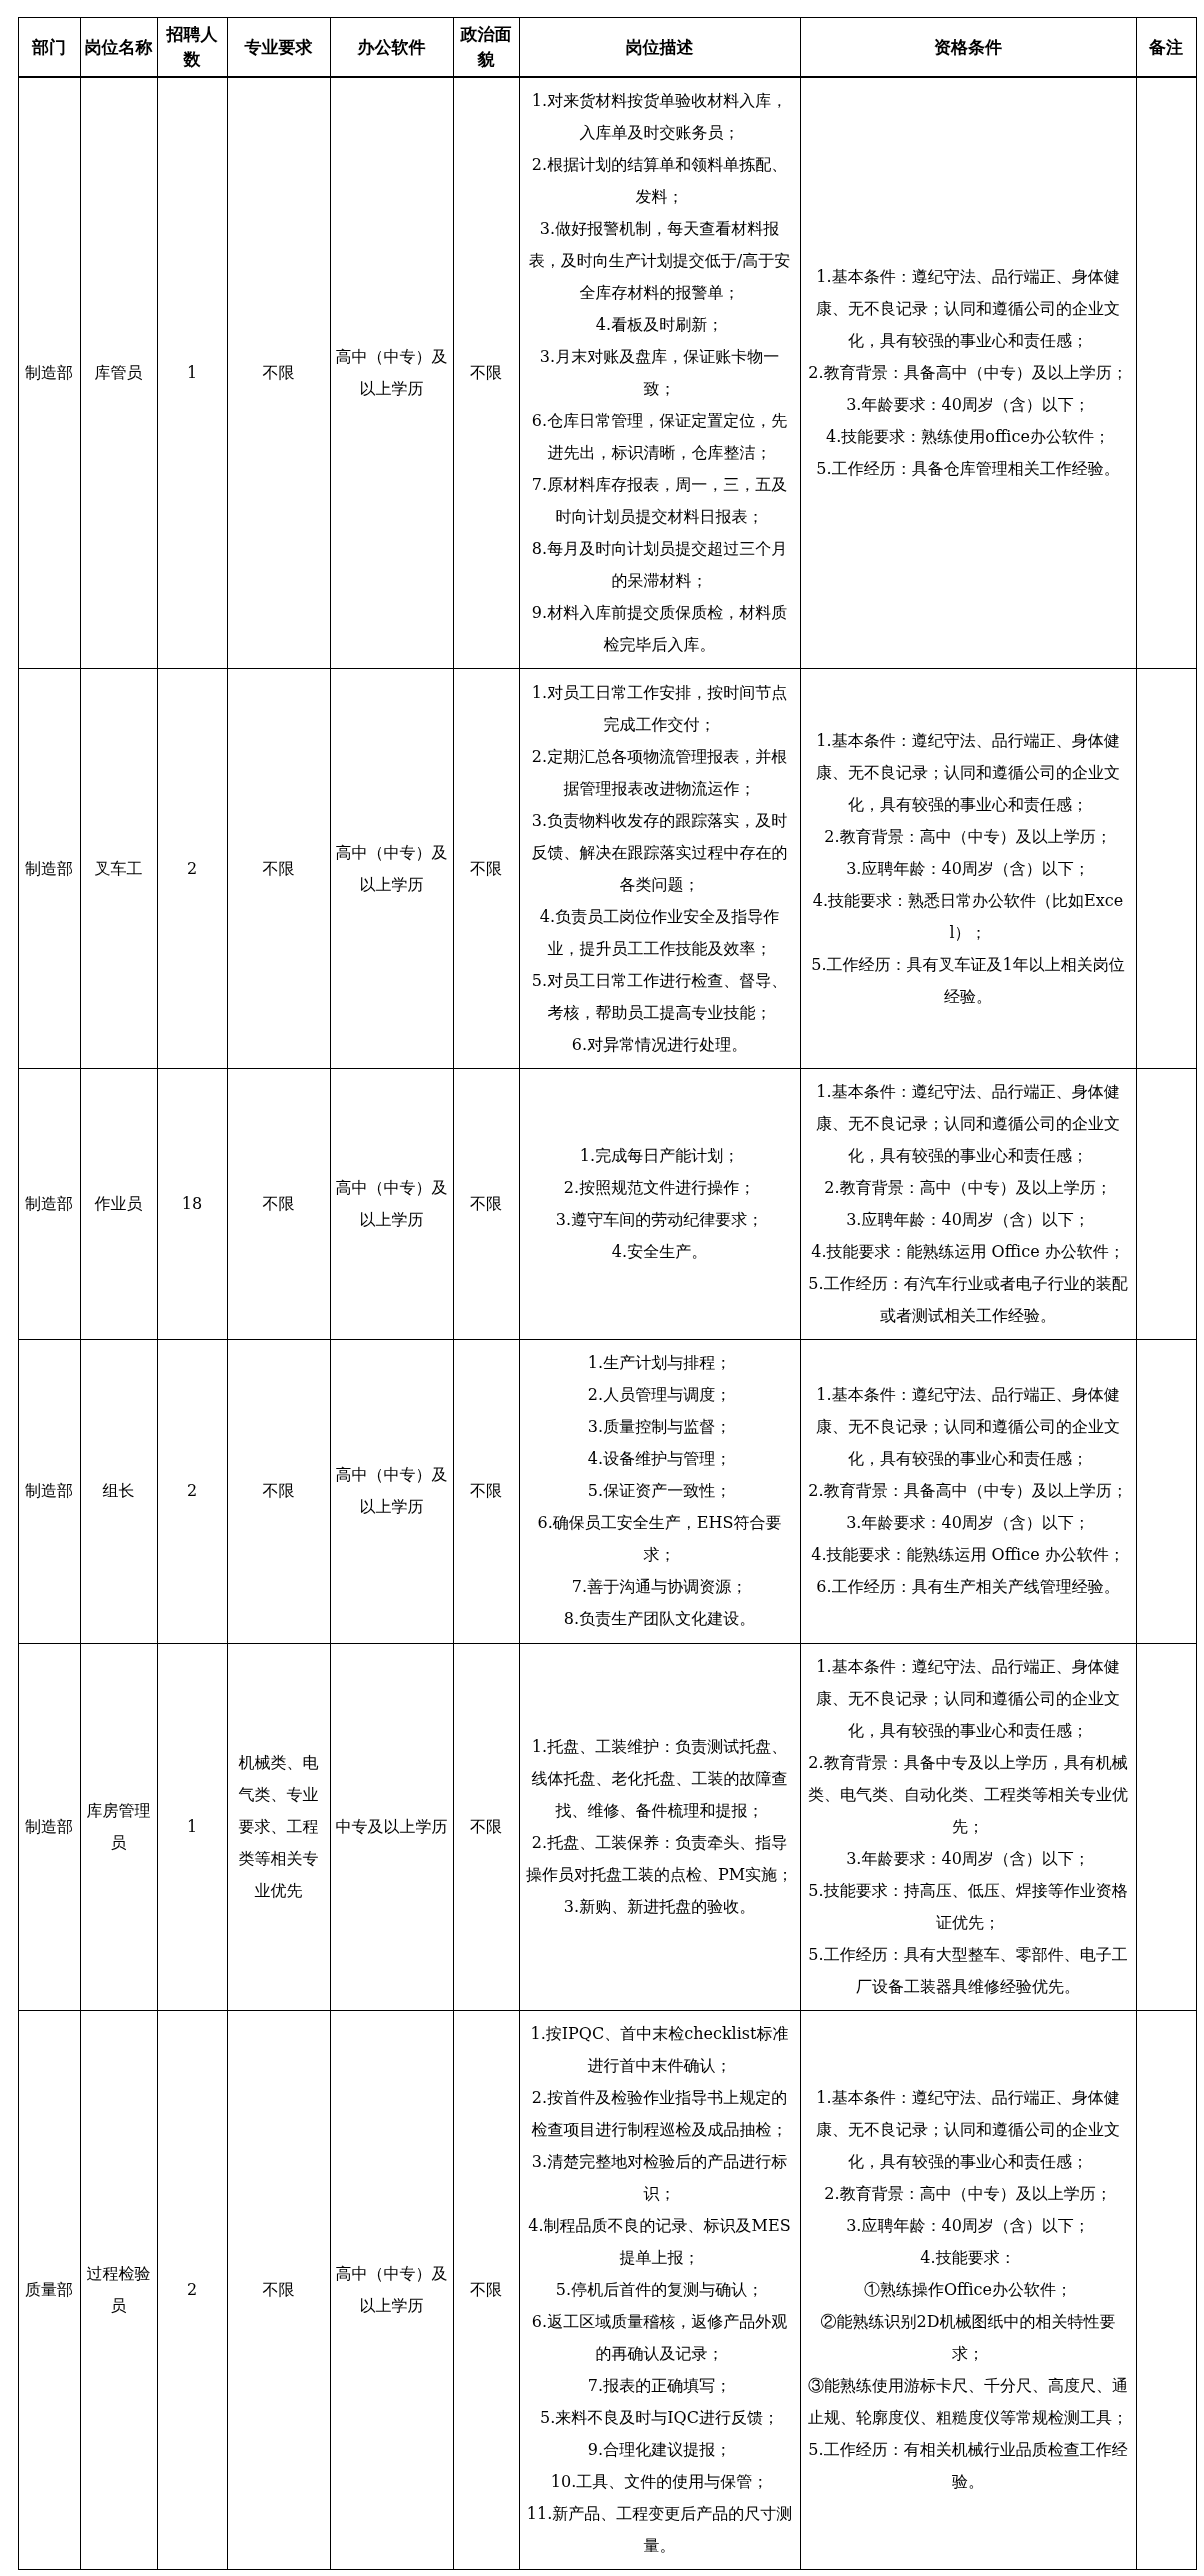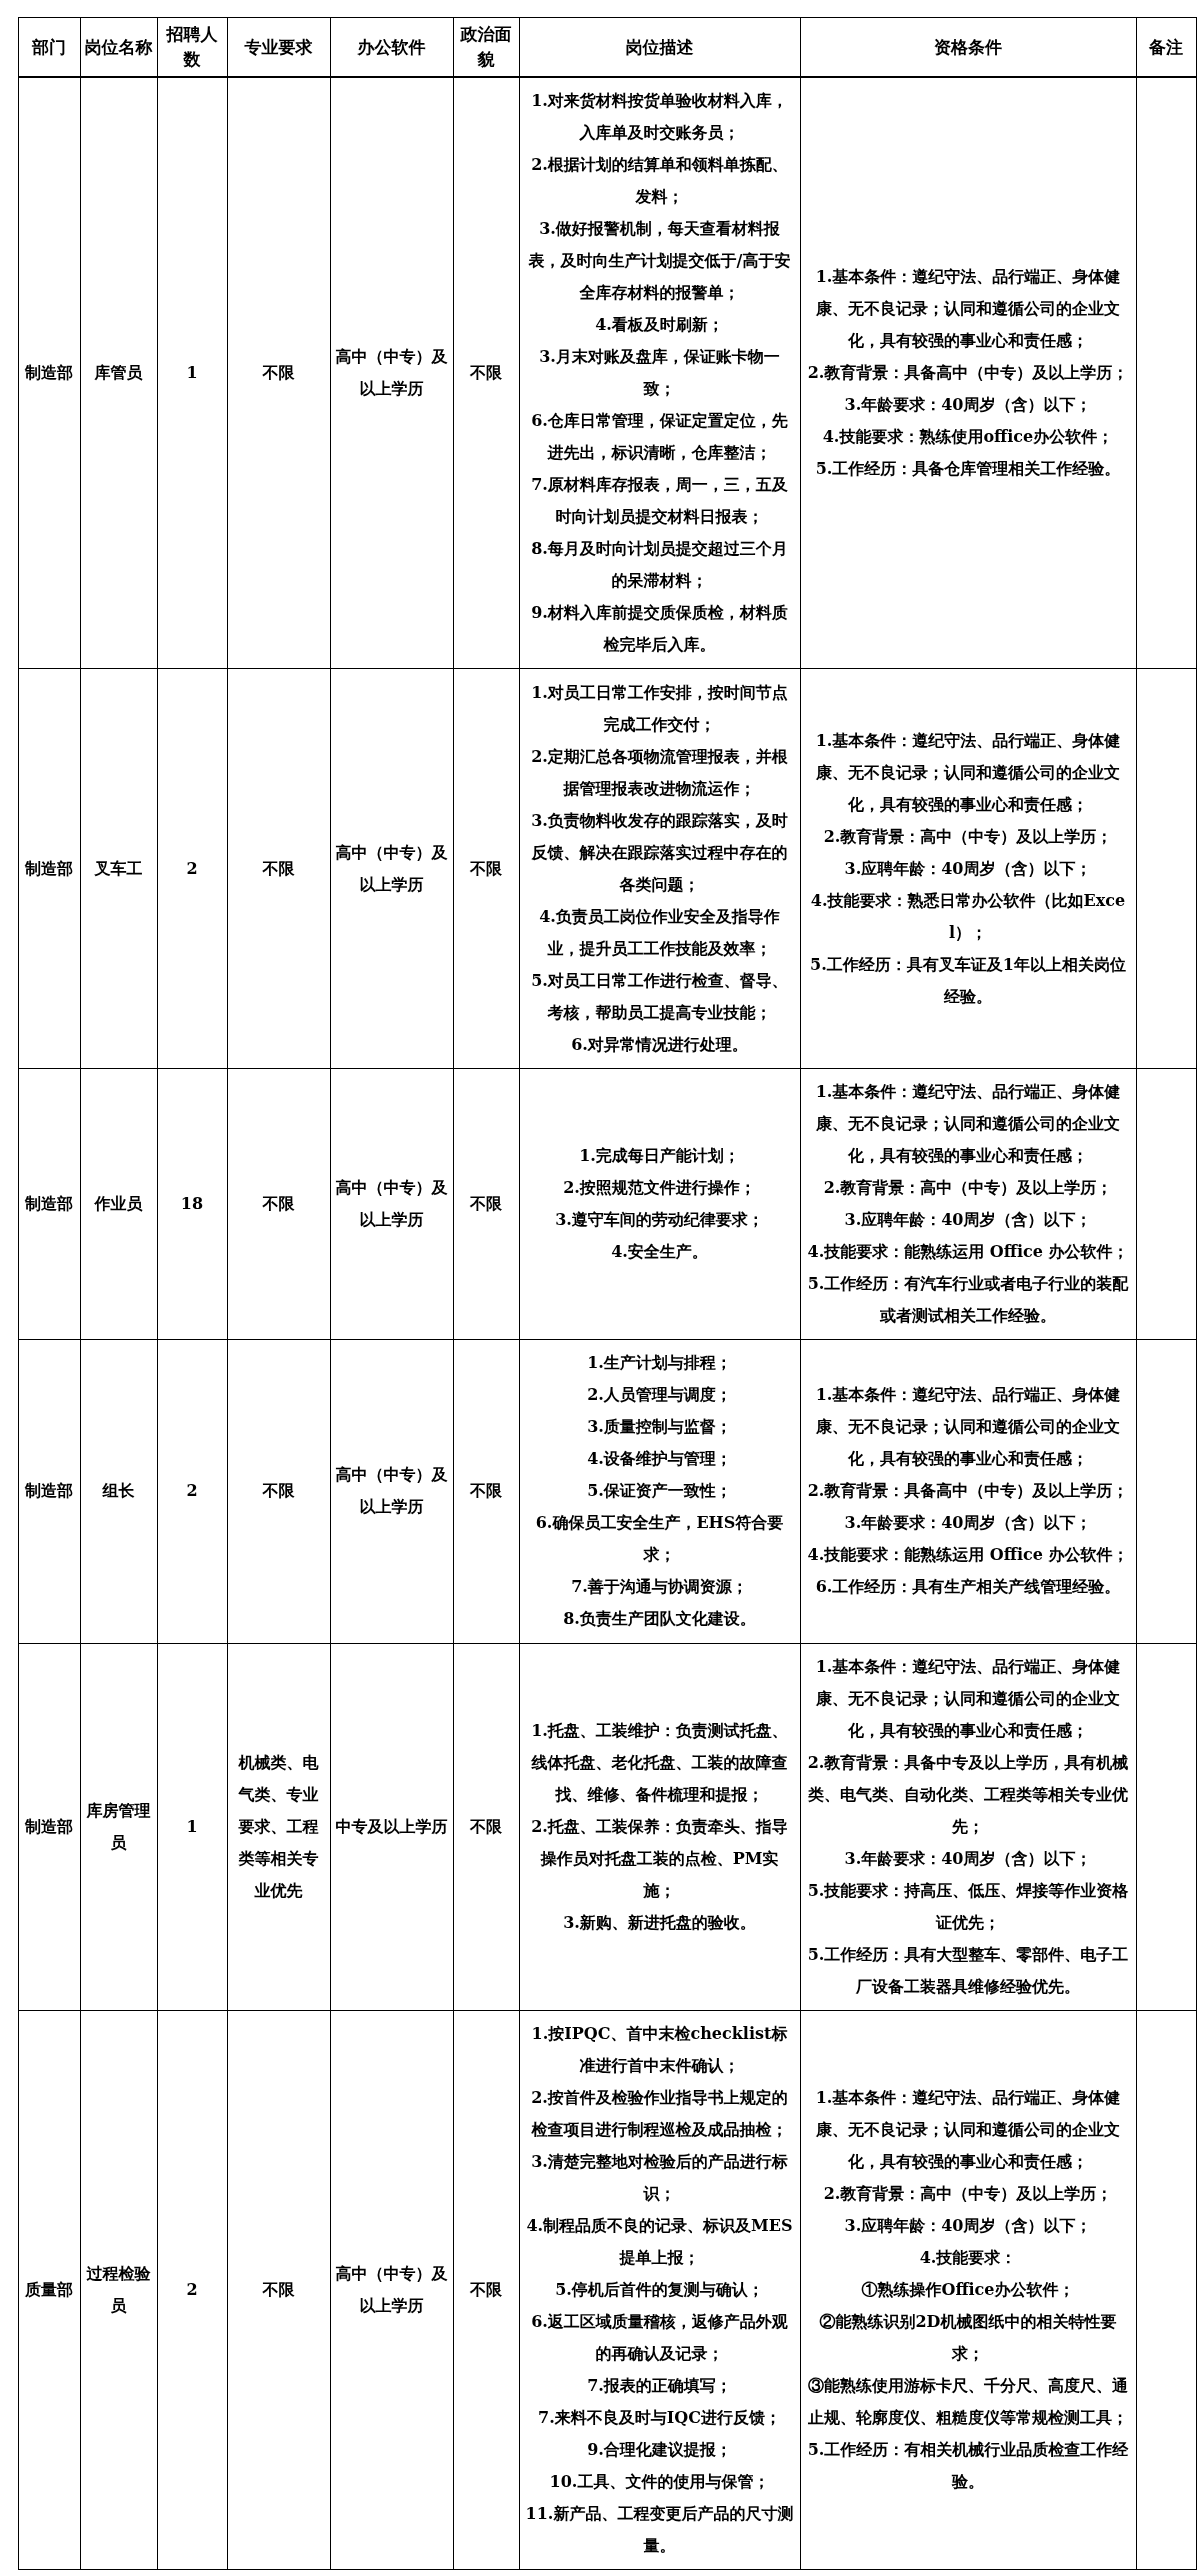--- a/index.html
+++ b/index.html
@@ -23,21 +23,20 @@
     text-align: center;
     border-bottom-width: 2.1px;
     line-height: 1.45;
   }
   td {
     font-family: "DejaVu Serif", "Liberation Serif", serif;
     font-size: 16px;
     line-height: 32px;
     padding: 7.2px 4.1px;
     text-align: center;
-    font-weight: bold;
   }
   td.list { padding: 7.2px 5.2px; }
   td.list p { margin: 0; text-align: center; }
   tbody tr:last-child td { height: 381px; }
 </style>
 </head>
 <body>
 
 <div class="page">
   <table>
@@ -194,21 +193,21 @@
     <td>高中（中专）及以上学历</td>
     <td>不限</td>
     <td class="list">
             <p>1.按IPQC、首中末检checklist标准进行首中末件确认；</p>
             <p>2.按首件及检验作业指导书上规定的检查项目进行制程巡检及成品抽检；</p>
             <p>3.清楚完整地对检验后的产品进行标识；</p>
             <p>4.制程品质不良的记录、标识及MES提单上报；</p>
             <p>5.停机后首件的复测与确认；</p>
             <p>6.返工区域质量稽核，返修产品外观的再确认及记录；</p>
             <p>7.报表的正确填写；</p>
-            <p>7.来料不良及时与IQC进行反馈；</p>
+            <p>5.来料不良及时与IQC进行反馈；</p>
             <p>9.合理化建议提报；</p>
             <p>10.工具、文件的使用与保管；</p>
             <p>11.新产品、工程变更后产品的尺寸测量。</p>
           </td>
     <td class="list">
             <p>1.基本条件：遵纪守法、品行端正、身体健康、无不良记录；认同和遵循公司的企业文化，具有较强的事业心和责任感；</p>
             <p>2.教育背景：高中（中专）及以上学历；</p>
             <p>3.应聘年龄：40周岁（含）以下；</p>
             <p>4.技能要求：</p>
             <p>①熟练操作Office办公软件；</p>

